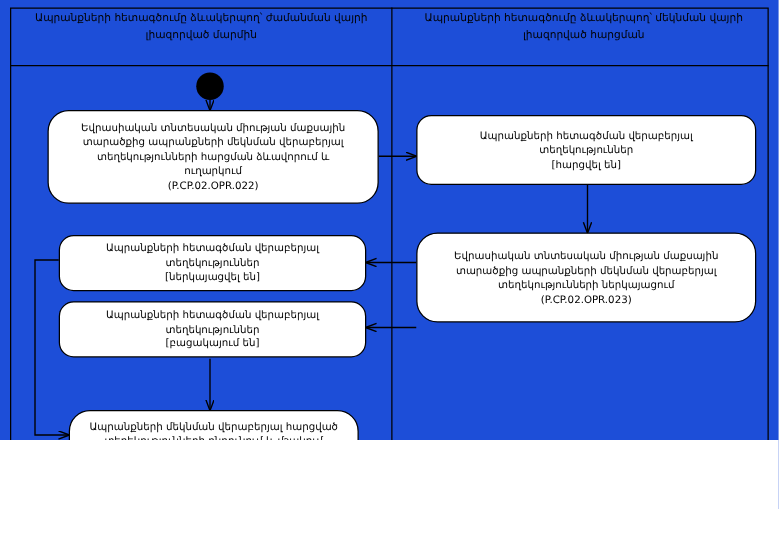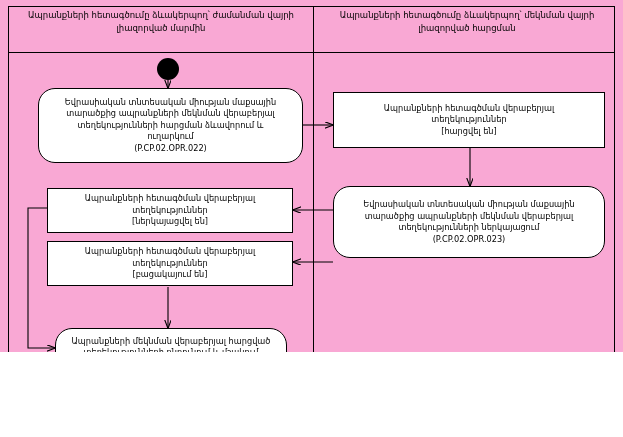--- a/index.html
+++ b/index.html
@@ -1,20 +1,20 @@
 <!DOCTYPE html>
 <html><head>
 <meta charset="utf-8">
 <style>
   html,body{margin:0;padding:0;background:#ffffff;}
   body{font-family:"DejaVu Sans","Liberation Sans",sans-serif;}
   #canvas{
     position:relative;
     width:623px;height:352px;
-    background:#f9a8d4;
+    background:#1d4ed8;
     overflow:hidden;
   }
   
   .lane-frame{
     position:absolute;
     left:8px;top:6px;
     width:607px;height:424px;
     border:1px solid #000;
     box-sizing:border-box;
   }
@@ -55,21 +55,21 @@
     align-items:center;
     justify-content:center;
     padding:2px 5px;
   }
   .activity{
     border:1px solid #000;
     border-radius:17px;
   }
   .object{
     border:1px solid #000;
-    border-radius:0;
+    border-radius:12px;
   }
   .node .txt{display:block;width:100%;white-space:pre-line;}
 
   
   .initial-node{
     position:absolute;
     width:22px;height:22px;
     border-radius:50%;
     background:#000;
   }

